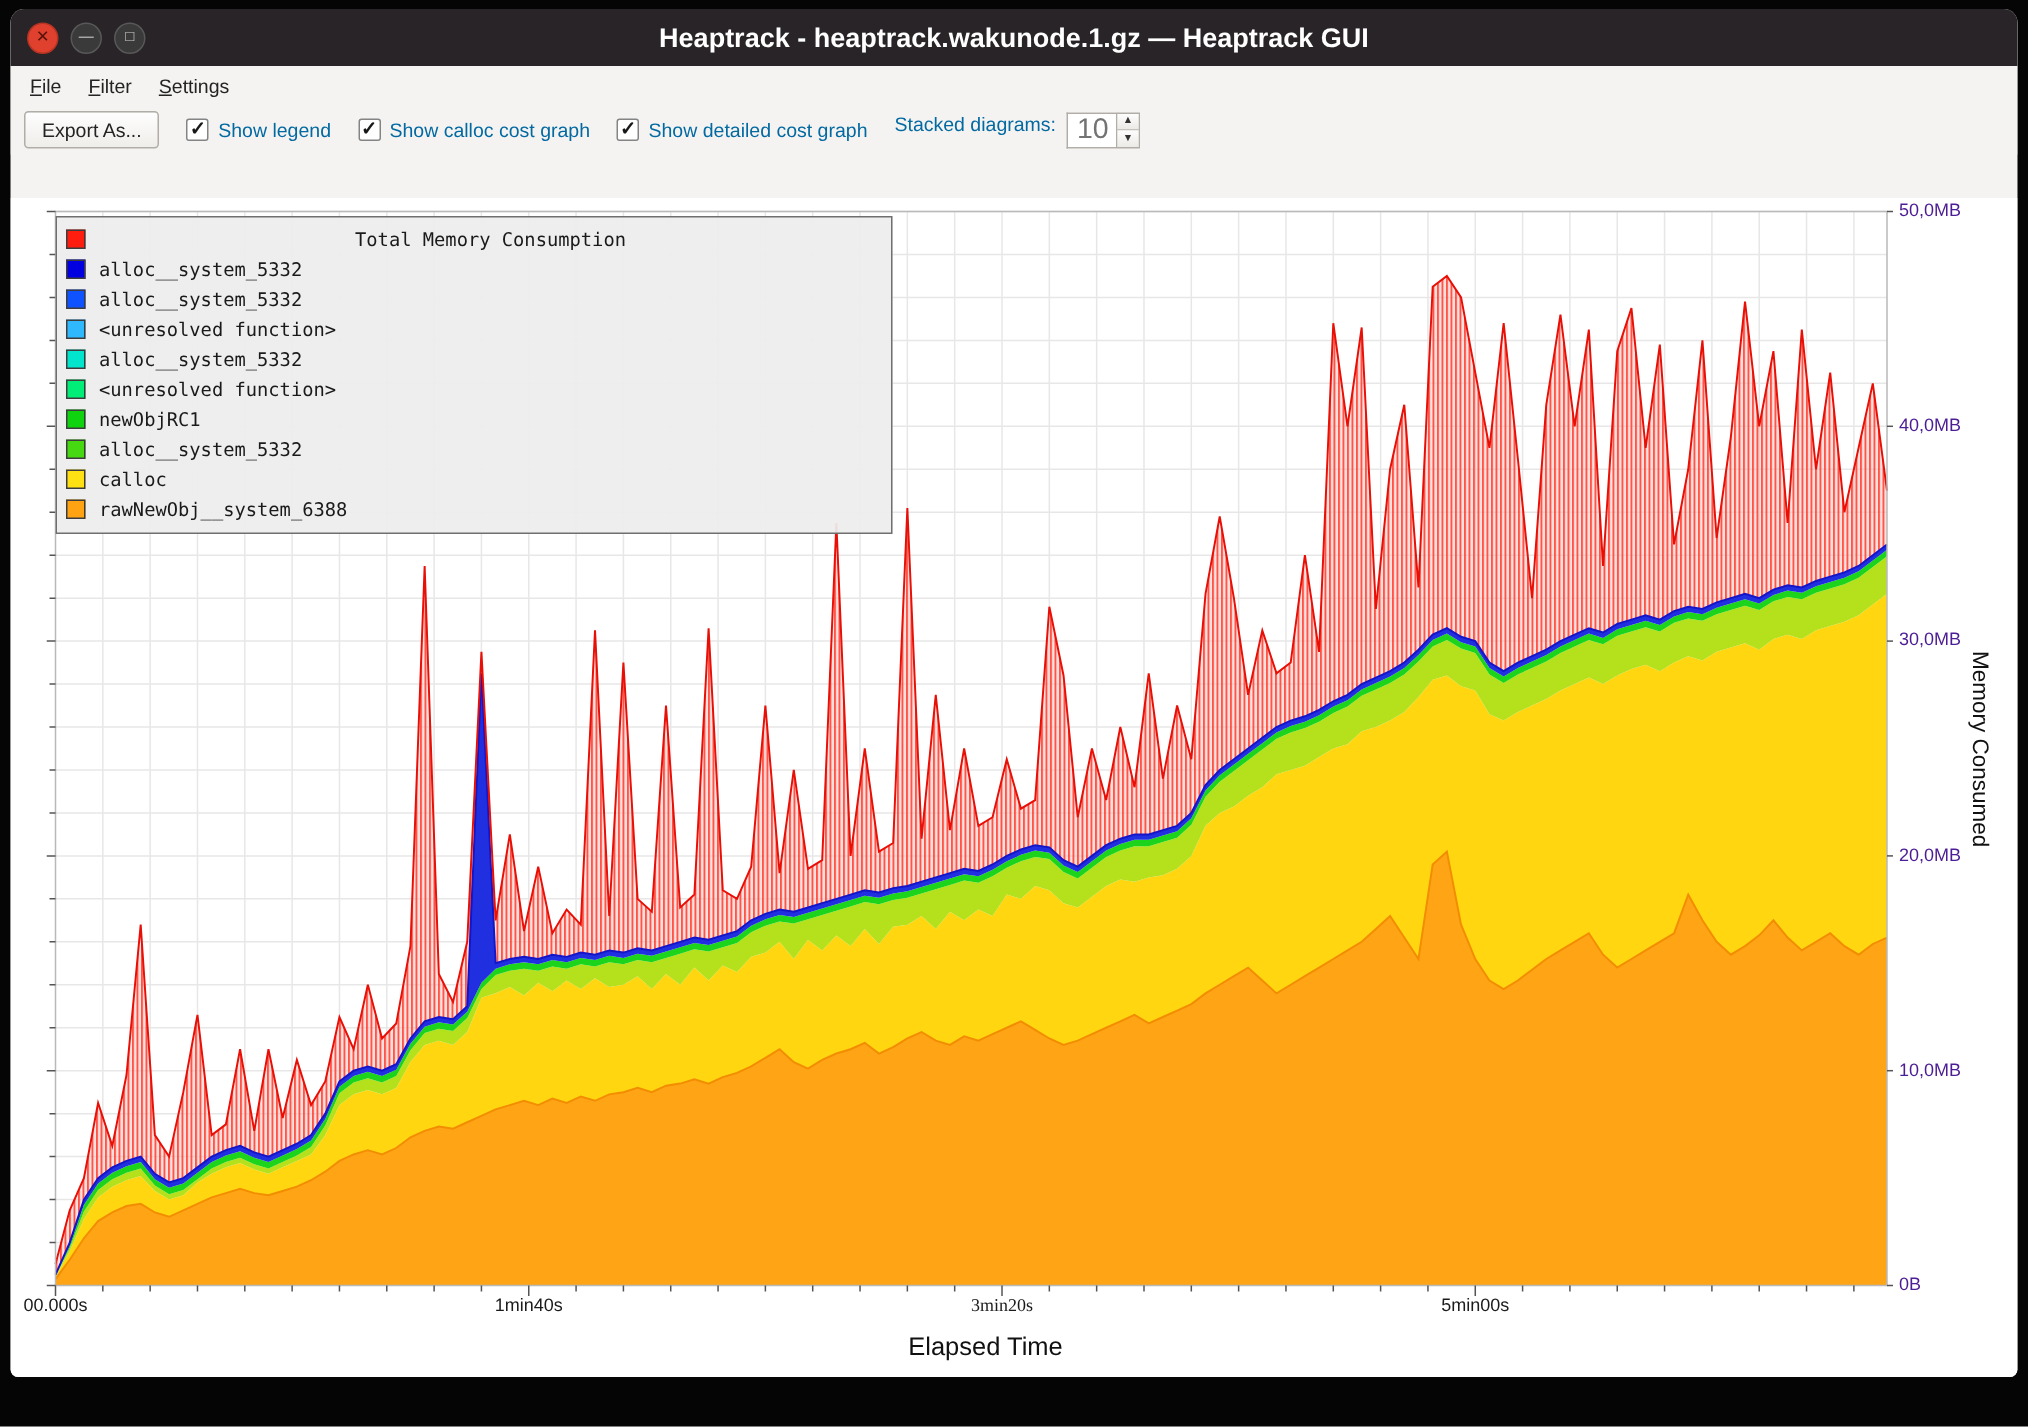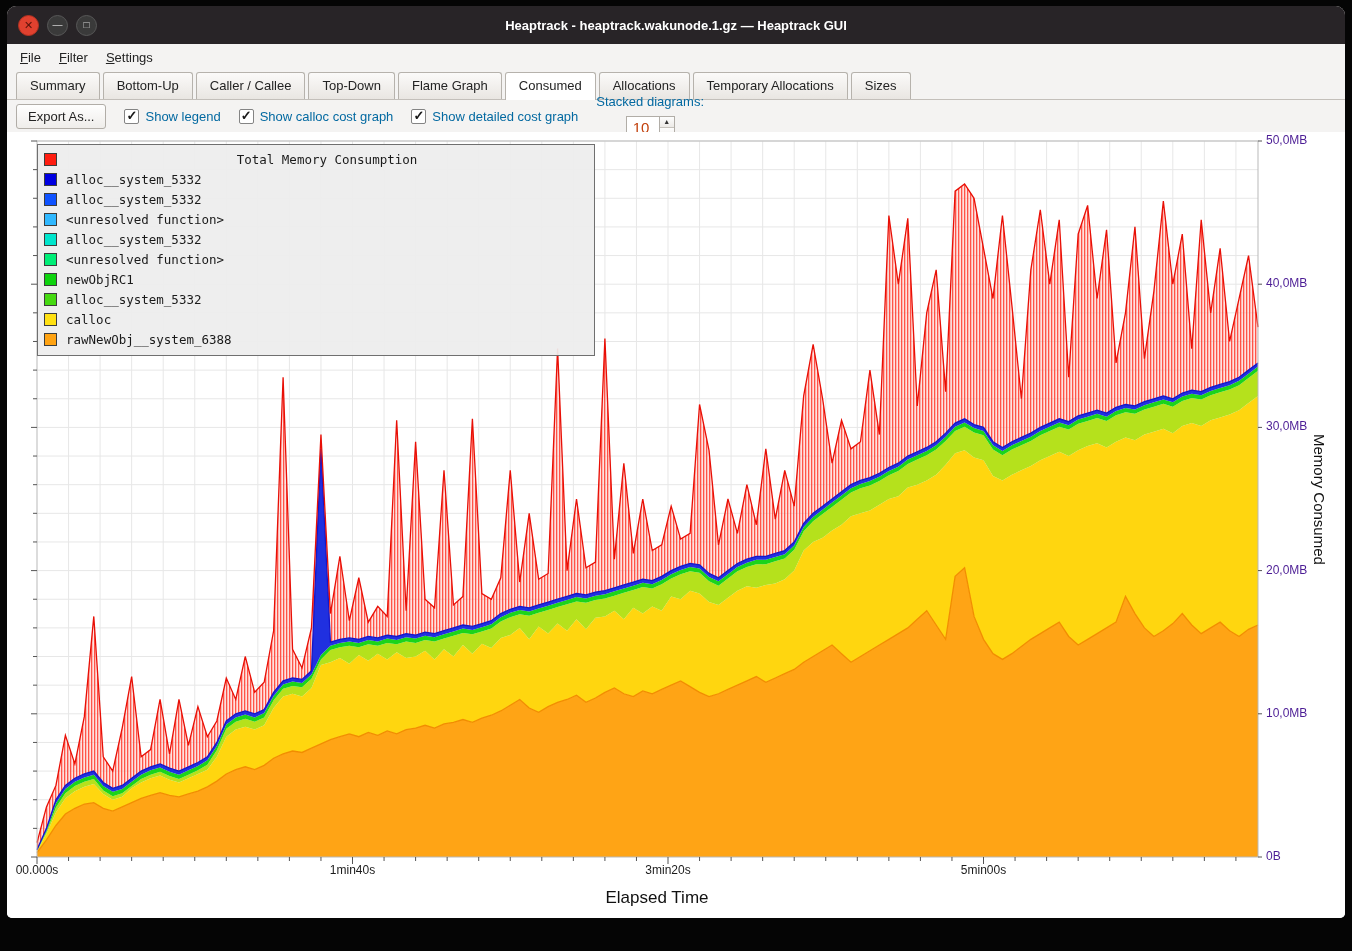--- a/index.html
+++ b/index.html
@@ -18,21 +18,21 @@
     position:relative;height:38px;background:#282427;
     display:flex;align-items:center;justify-content:center;
   }
   .tb-buttons{position:absolute;left:11px;top:0;height:38px;display:flex;align-items:center;gap:8px;}
   .tb-btn{
     width:21px;height:21px;border-radius:50%;display:flex;align-items:center;justify-content:center;
     font-size:11px;line-height:1;cursor:default;box-sizing:border-box;
   }
   .tb-close{background:#e0412f;color:#57130a;border:1px solid #b53322;}
   .tb-dark{background:#3a3a3a;color:#cfcfcf;border:1px solid #585858;font-size:10px;}
-  .tb-title{color:#ffffff;font-weight:bold;font-size:13px;}
+  .tb-title{color:#ffffff;font-weight:bold;font-size:18px;}
   
   .menubar{height:26px;background:#f4f3f2;display:flex;align-items:center;padding-left:4px;}
   .menu-item{padding:4px 9px;font-size:13px;color:#232323;}
   .menu-item::first-letter{text-decoration:underline;}
   
   .tabbar{
     height:29px;background:#f4f3f2;border-bottom:1px solid #c3bfba;
     display:flex;align-items:flex-end;padding-left:9px;
   }
   .tab{
@@ -48,25 +48,25 @@
     background:linear-gradient(#fefefe,#efedea);white-space:nowrap;
   }
   .cb-group{display:flex;align-items:center;gap:18px;}
   .cb-wrap{display:flex;align-items:center;gap:6px;}
   .cb{
     width:15px;height:15px;background:#ffffff;border:1px solid #848484;border-radius:2px;
     display:flex;align-items:center;justify-content:center;box-sizing:border-box;
   }
   .cb .mark{font-size:13px;font-weight:bold;color:#181818;margin-top:-2px;}
   .cb-label,.spin-label{font-size:13px;color:#0369a1;white-space:nowrap;}
-  .spin-wrap{display:flex;align-items:center;gap:7px;flex-direction:column;}
+  .spin-wrap{display:flex;gap:7px;}
   .spinbox{display:flex;align-items:stretch;height:24px;}
   .spin-value{
     width:26px;background:#fff;border:1px solid #b1ada7;border-right:none;
-    font-size:15px;color:#c2410c;display:flex;align-items:center;padding-left:6px;
+    font-size:19px;color:#737373;display:flex;align-items:center;padding-left:6px;
   }
   .spin-btns{display:flex;flex-direction:column;width:16px;border:1px solid #b1ada7;box-sizing:border-box;}
   .spin-up,.spin-down{
     flex:1;display:flex;align-items:center;justify-content:center;
     font-size:7px;color:#333;background:linear-gradient(#fdfdfd,#eceae7);
   }
   .spin-up{border-bottom:1px solid #c6c2bc;}
   
   .chart-widget{position:absolute;left:0;top:126px;width:1338px;height:786px;background:#ffffff;}
   #chart-svg{position:absolute;left:24px;top:7px;}
@@ -104,31 +104,20 @@
     </div>
     <div class="tb-title">Heaptrack - heaptrack.wakunode.1.gz — Heaptrack GUI</div>
   </div>
 
   <div class="menubar">
       <span class="menu-item">File</span>
       <span class="menu-item">Filter</span>
       <span class="menu-item">Settings</span>
     </div>
 
-  <div class="tabbar">
-      <div class="tab">Summary</div>
-      <div class="tab">Bottom-Up</div>
-      <div class="tab">Caller / Callee</div>
-      <div class="tab">Top-Down</div>
-      <div class="tab">Flame Graph</div>
-      <div class="tab active">Consumed</div>
-      <div class="tab">Allocations</div>
-      <div class="tab">Temporary Allocations</div>
-      <div class="tab">Sizes</div>
-    </div>
 
   <div class="toolbar">
     <button class="btn">Export As...</button>
     <div class="cb-group">
         <span class="cb-wrap">
           <span class="cb">
             <span class="mark">✓</span>
           </span>
           <span class="cb-label">Show legend</span>
         </span>
@@ -348,21 +337,21 @@
           <span class="legend-label">calloc</span>
         </div>
         <div class="legend-row">
           <span class="legend-swatch" style="background: rgb(255, 163, 18);"></span>
           <span class="legend-label">rawNewObj__system_6388</span>
         </div>
       </div>
     <div id="x-labels">
         <div class="x-tick-label" style="left: -15px; top: 731px;">00.000s</div>
         <div class="x-tick-label" style="left: 300.504px; top: 731px;">1min40s</div>
-        <div class="x-tick-label" style="left: 616.008px; top: 731px;">3min20s</div>
+        <div class="x-tick-label" style="left: 616.008px; top: 731px; font-family: Liberation Serif, serif;">3min20s</div>
         <div class="x-tick-label" style="left: 931.512px; top: 731px;">5min00s</div>
       </div>
     <div id="y-labels">
         <div class="y-tick-label" style="top: 717px;">0B</div>
         <div class="y-tick-label" style="top: 573.8px;">10,0MB</div>
         <div class="y-tick-label" style="top: 430.6px;">20,0MB</div>
         <div class="y-tick-label" style="top: 287.4px;">30,0MB</div>
         <div class="y-tick-label" style="top: 144.2px;">40,0MB</div>
         <div class="y-tick-label" style="top: 1px;">50,0MB</div>
       </div>

